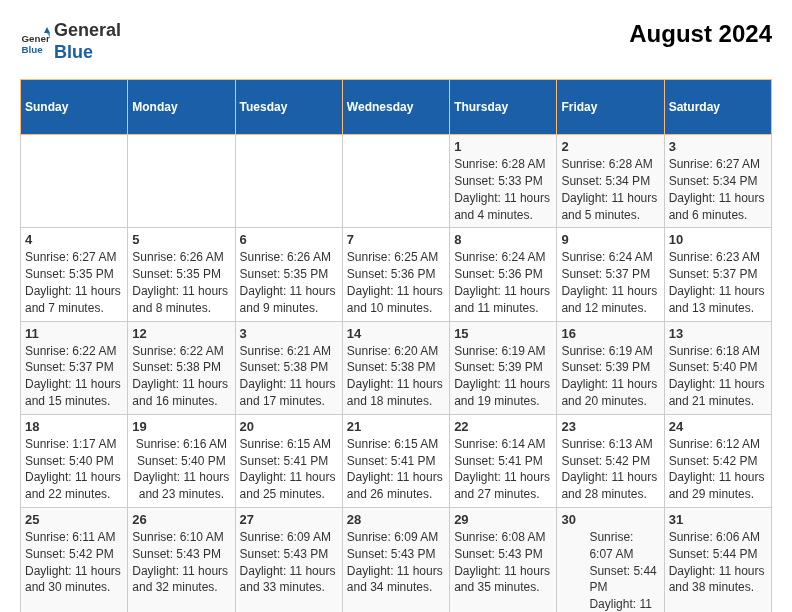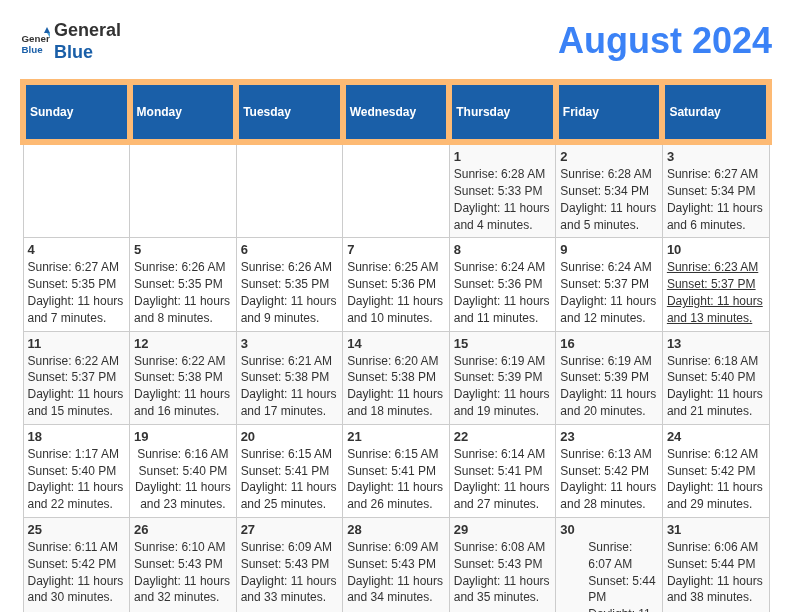--- a/index.html
+++ b/index.html
@@ -29,43 +29,43 @@
     }
     .logo-text .blue { color: #1a5fa8; }
     .logo-icon {
       width: 30px;
       height: 30px;
     }
     .title-block {
       text-align: right;
     }
     .month-year {
-      font-size: 36px;
+      font-size: 24px;
       font-weight: bold;
-      color: #3b82f6;
+      color: #000000;
     }
     .location {
       font-size: 16px;
       color: #555;
     }
     table {
       width: 100%;
       border-collapse: collapse;
       table-layout: fixed;
     }
     thead tr {
       background-color: #1a5fa8;
     }
     thead th {
       color: #fff;
       font-size: 12px;
       font-weight: bold;
       padding: 20px 4px;
       text-align: left;
-      border: 6px solid #fdba74;
+      border: 1px solid #fdba74;
     }
     tbody tr {
       vertical-align: top;
     }
     tbody td {
       border: 1px solid #ccc;
       padding: 4px;
       font-size: 10px;
       color: #333;
       height: 80px;
@@ -187,21 +187,21 @@
         </td>
         <td>
           <div class="day-num">9</div>
           <div class="day-info" style="white-space: pre-line;">Sunrise: 6:24 AM
 Sunset: 5:37 PM
 Daylight: 11 hours
 and 12 minutes.</div>
         </td>
         <td>
           <div class="day-num">10</div>
-          <div class="day-info" style="white-space: pre-line; text-decoration: underline;">Sunrise: 6:23 AM
+          <div class="day-info" style="white-space: pre-line;">Sunrise: 6:23 AM
 Sunset: 5:37 PM
 Daylight: 11 hours
 and 13 minutes.</div>
         </td>
       </tr>
       <tr>
         <td>
           <div class="day-num">11</div>
           <div class="day-info" style="white-space: pre-line;">Sunrise: 6:22 AM
 Sunset: 5:37 PM

